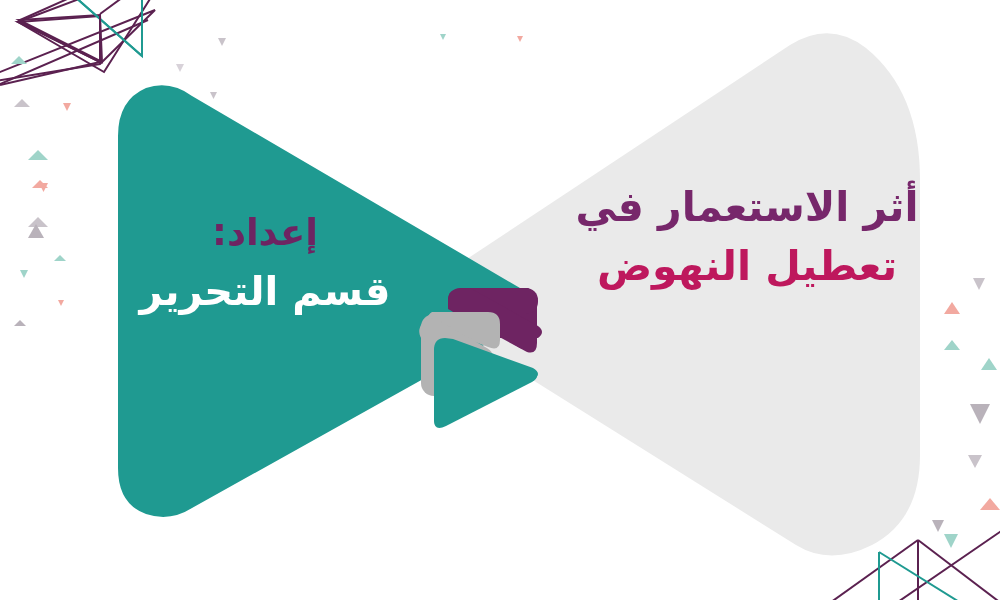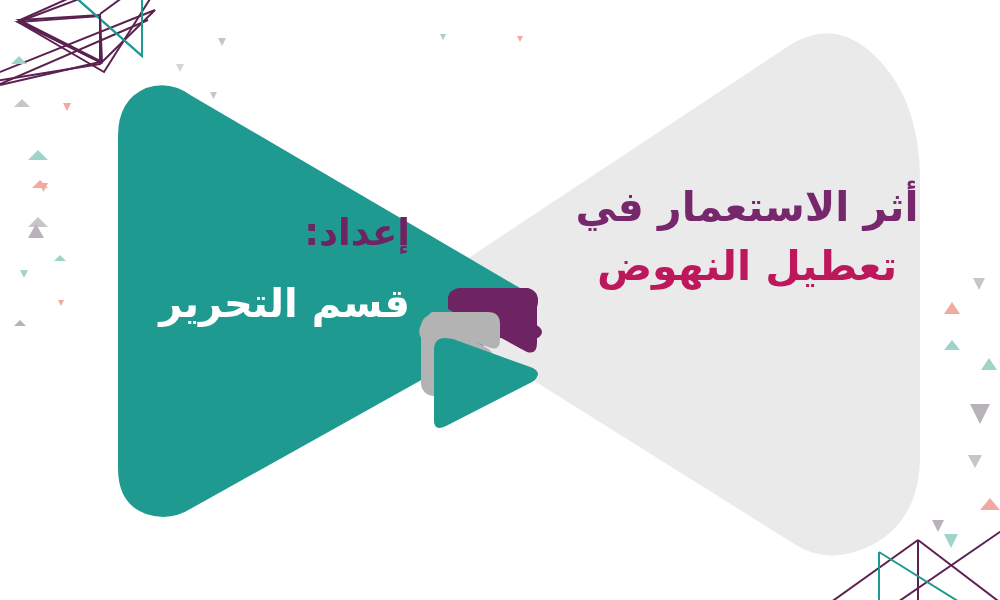--- a/index.html
+++ b/index.html
@@ -46,37 +46,37 @@
   .title-line.purple { color: #77276B; margin-top: 18px; }
   .title-line.teal   { color: #be185d; }
 
   
   #credit-block {
     position: absolute;
     z-index: 3;
     left: 120px;
     top: 205px;
     width: 290px;
+    text-align: center;
     direction: rtl;
   }
   .credit-label {
     font-family: "DejaVu Sans", "Liberation Sans", sans-serif;
     font-weight: bold;
     font-size: 37px;
     line-height: 1.5;
     color: #6E2462;
     white-space: nowrap;
   }
   .credit-name {
     font-family: "DejaVu Sans", "Liberation Sans", sans-serif;
     font-weight: bold;
     font-size: 40px;
     line-height: 1.5;
     color: #ffffff;
-    margin-top: 12px;
     white-space: nowrap;
   }
 </style>
 </head>
 <body>
 
 <div id="canvas">
 
   <svg class="layer" id="deco-layer" viewBox="0 0 1000 600">
 

